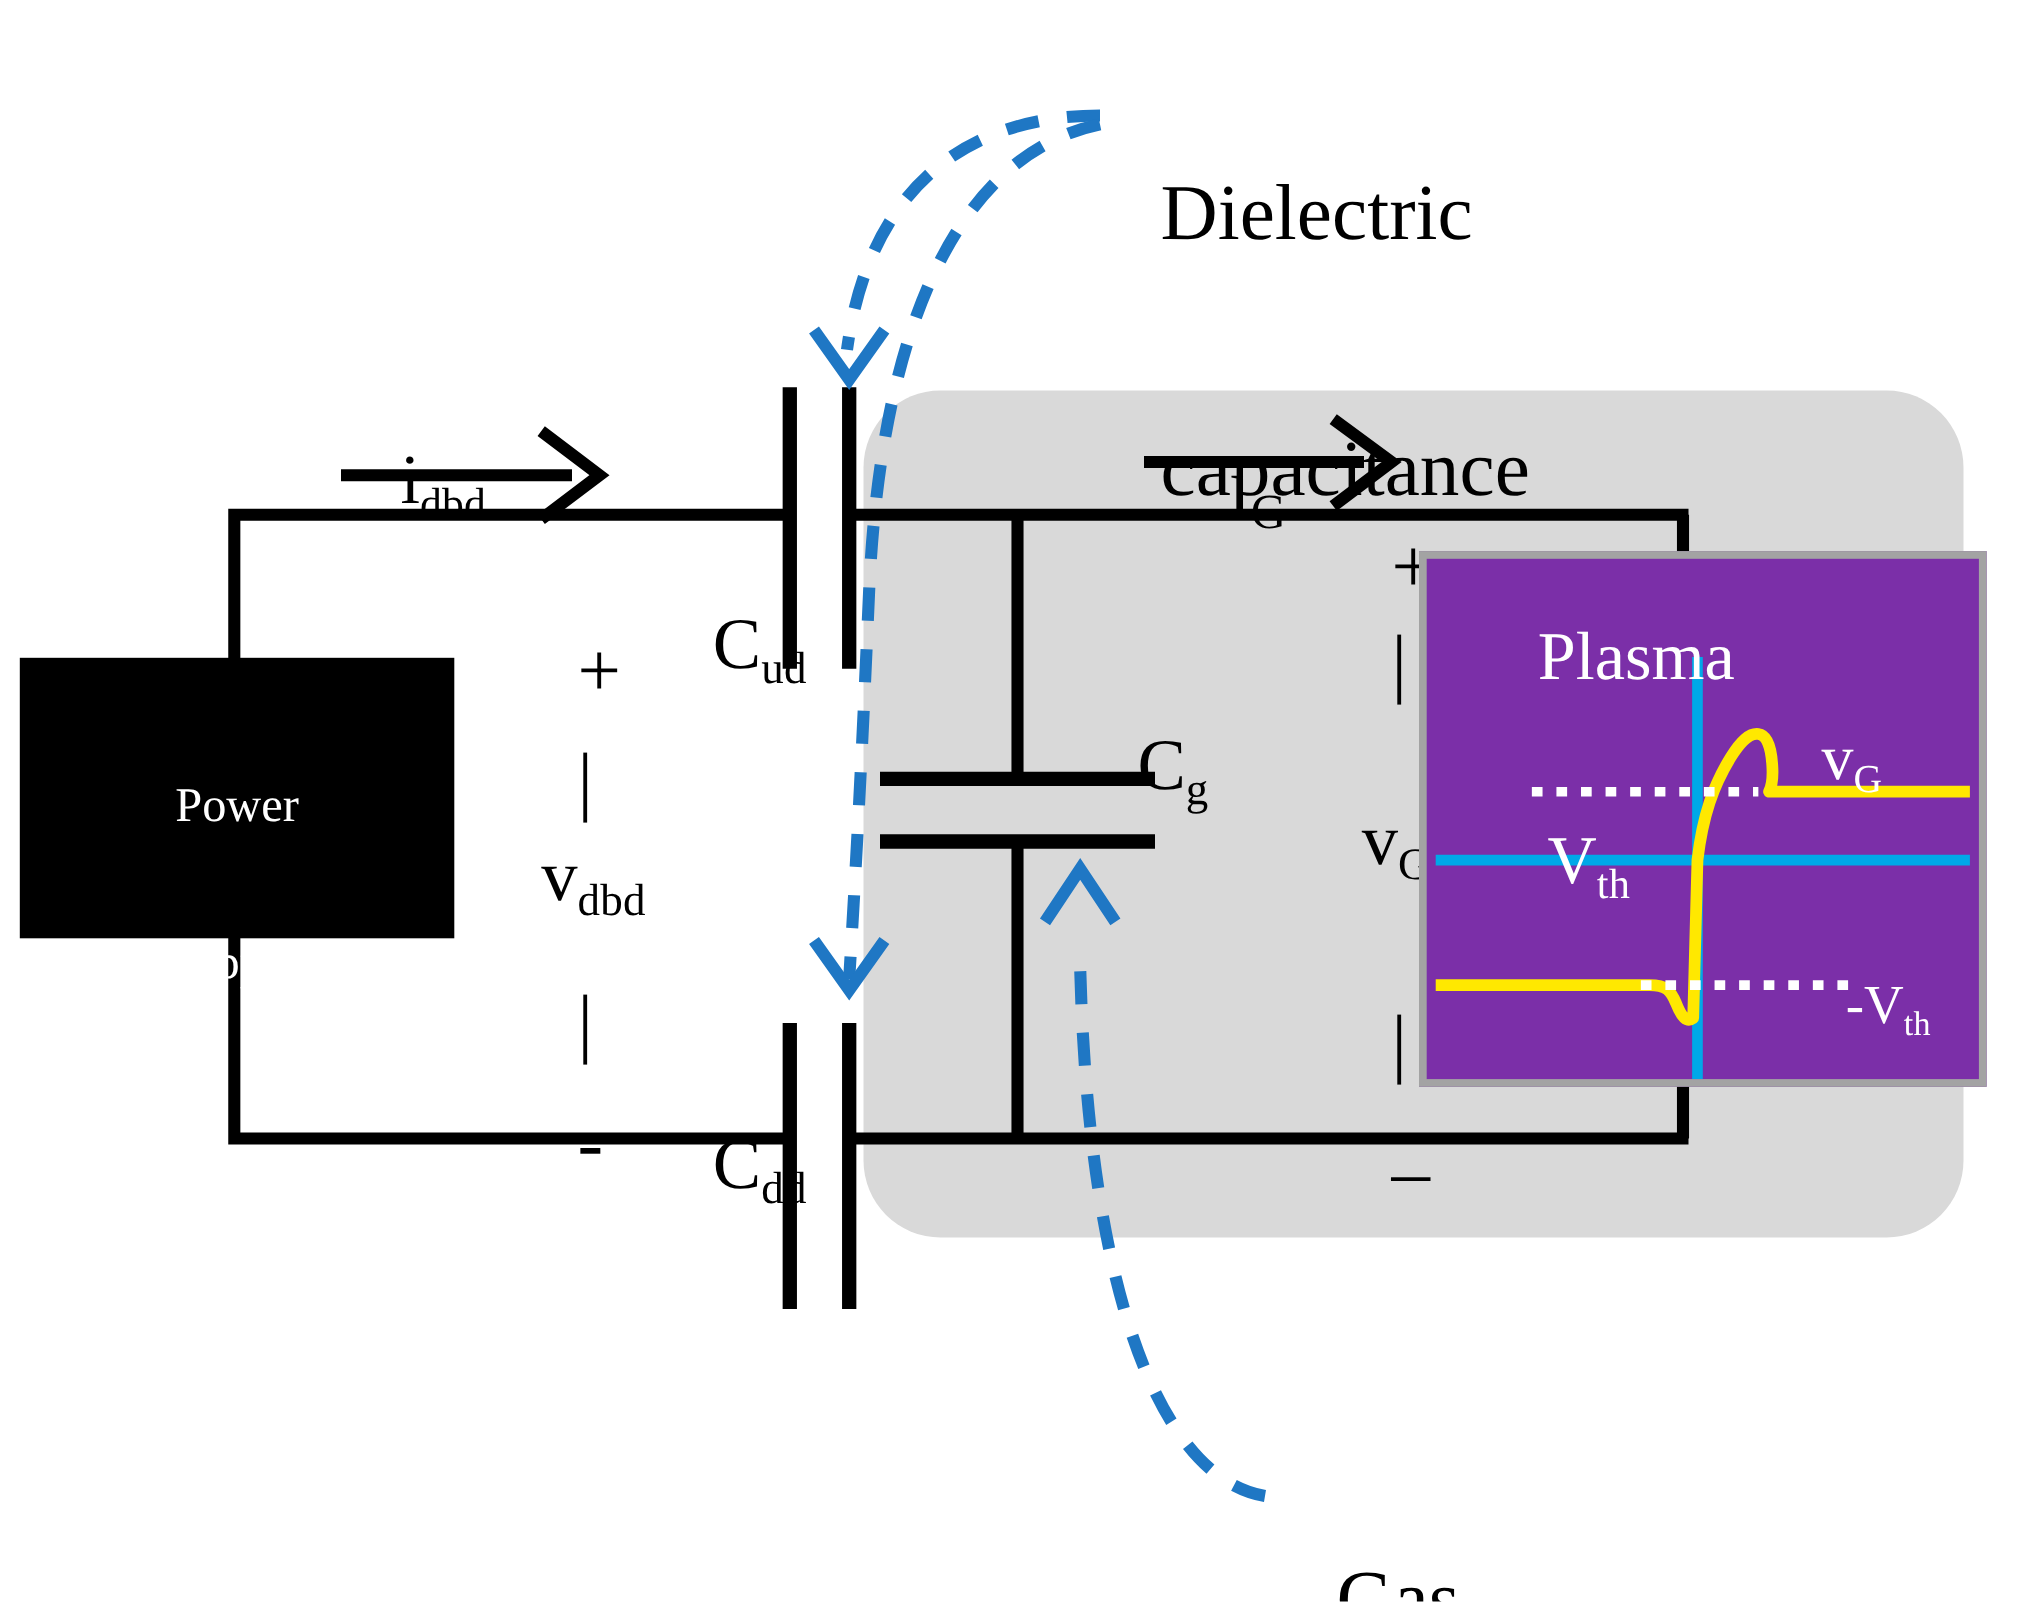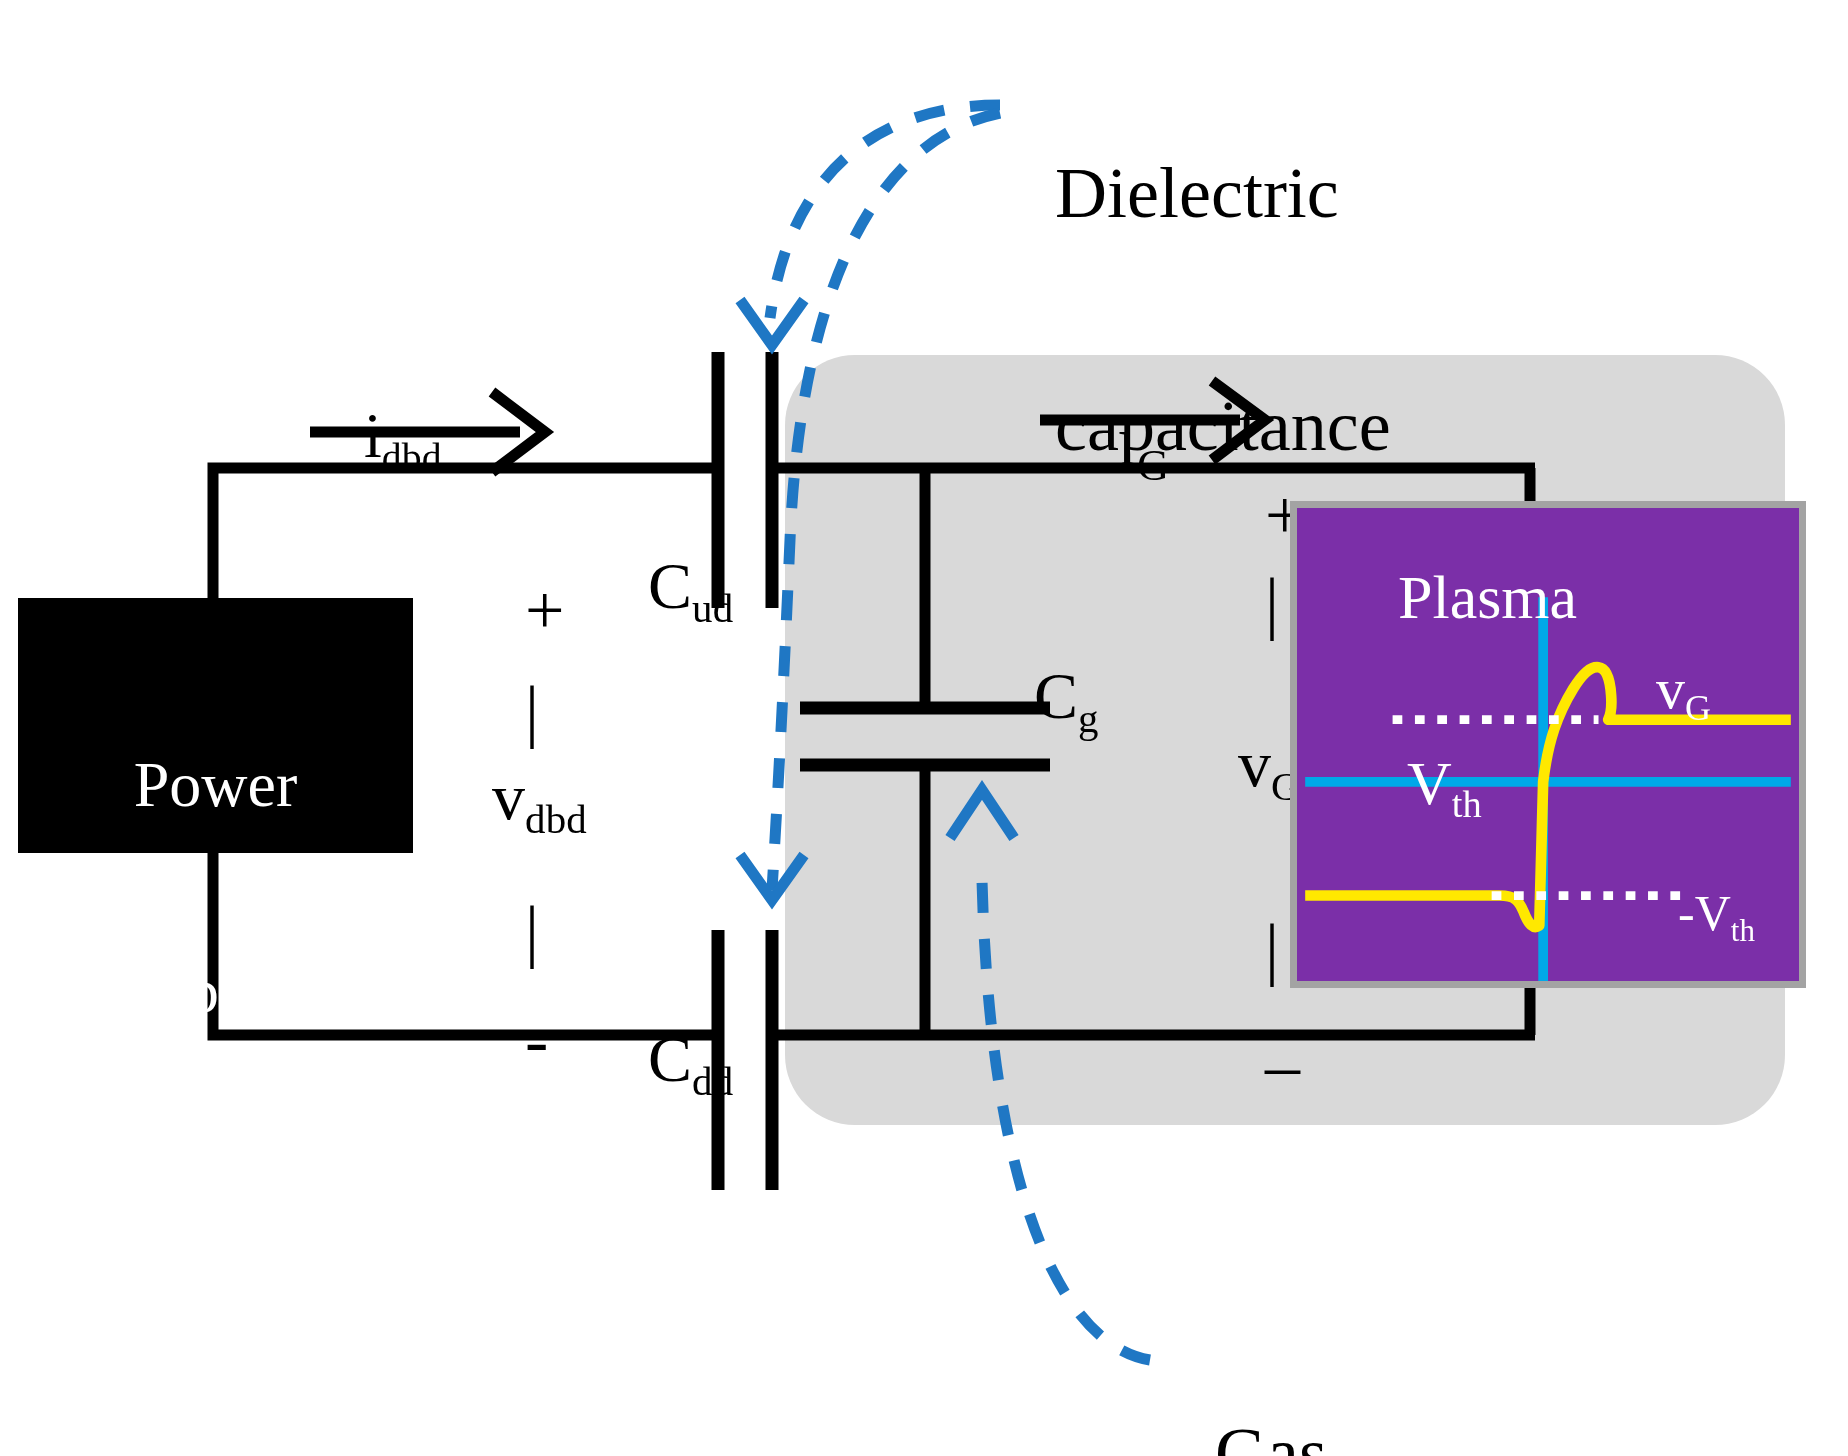--- a/index.html
+++ b/index.html
@@ -110,21 +110,21 @@
   <div class="lbl" style="left:1055px; top:5px; font-size:72px;">
     <div>Dielectric</div>
     <div style="margin-top:6px;">capacitance</div>
   </div>
 
   <div class="lbl" style="left:1215px; top:1265px; font-size:72px;">
     <div>Gas</div>
     
   </div>
 
-  <div class="lbl white ctr" style="left:18px; top:617px; width:395px; font-size:64px;">
+  <div class="lbl white ctr" style="left:18px; top:617px; width:395px; font-size:44px;">
     <div>Power</div>
     <div style="margin-top:4px;">supply</div>
   </div>
 
 
   <div class="lbl" style="left:300px; top:335px; font-size:64px;">
     <span>i</span><span class="sub">dbd</span>
   </div>
 
   <div class="lbl" style="left:1045px; top:328px; font-size:72px;">

